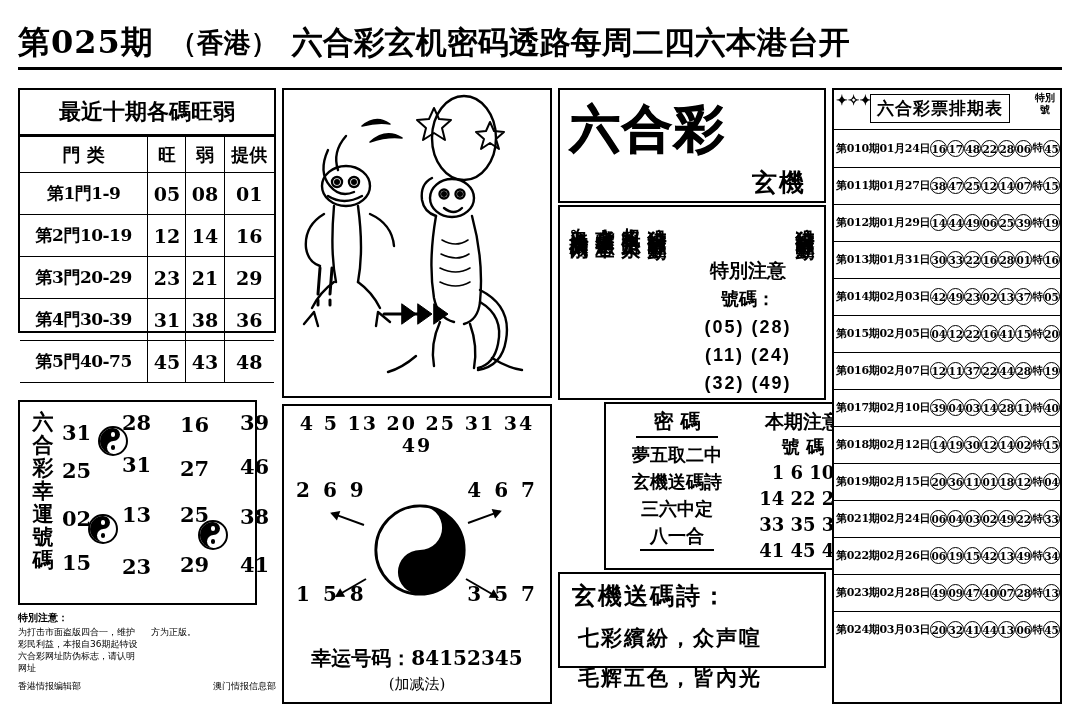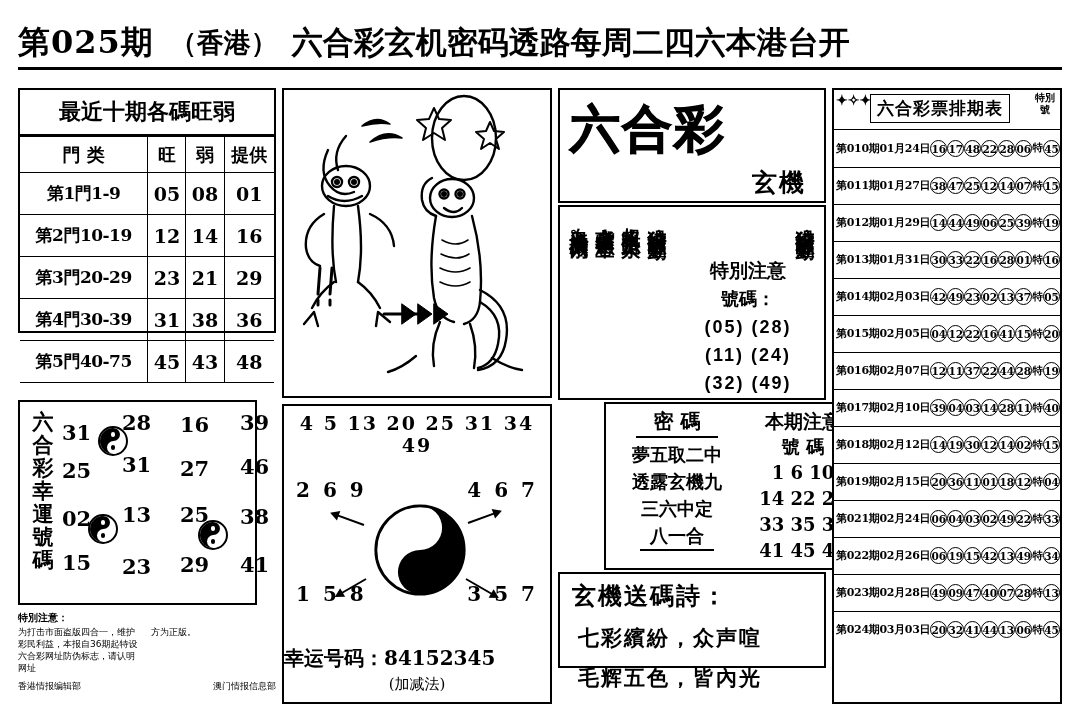--- a/index.html
+++ b/index.html
@@ -170,20 +170,21 @@
     font-family: "DejaVu Serif", "Liberation Serif", serif;
     font-weight: bold; font-size: 20px;
     letter-spacing: 3px;
   }
   #numstrip .tl { left: 12px; top: 72px; }
   #numstrip .tr { right: 12px; top: 72px; }
   #numstrip .bl { left: 12px; top: 176px; }
   #numstrip .br { right: 12px; top: 176px; }
   #numstrip .lucky-line {
     position: absolute; left: 0; bottom: 30px; width: 100%;
+    text-align: center;
     font-family: "DejaVu Serif", "Liberation Serif", serif;
     font-weight: bold; font-size: 20px;
   }
   #numstrip .lucky-sub {
     position: absolute; left: 0; bottom: 8px; width: 100%;
     text-align: center;
     font-family: "DejaVu Serif", "Liberation Serif", serif;
     font-size: 15px;
   }
   #numstrip .arrow {
@@ -609,21 +610,21 @@
       <div class="pair">(05)  (28)</div>
       <div class="pair">(11)  (24)</div>
       <div class="pair">(32)  (49)</div>
     </div>
   </div>
 
   <div class="box" id="codebox">
     <div class="left">
       <div><span class="hd">密  碼</span></div>
       <div>夢五取二中</div>
-      <div>透露玄機九</div>
+      <div>玄機送碼詩</div>
       <div>三六中定</div>
       <div><span class="uline">八一合</span></div>
     </div>
     <div class="right">
       <div class="hd">本期注意</div>
       <div>號 碼</div>
       <div>1   6   10</div>
       <div>14  22  26</div>
       <div>33  35  37</div>
       <div>41  45  49</div>

